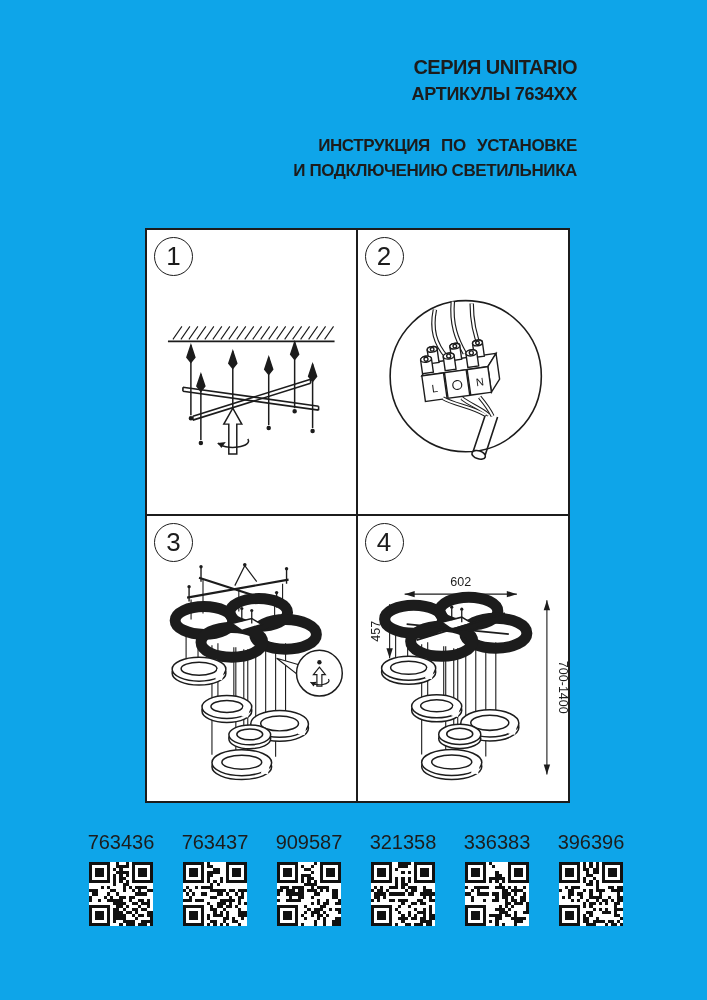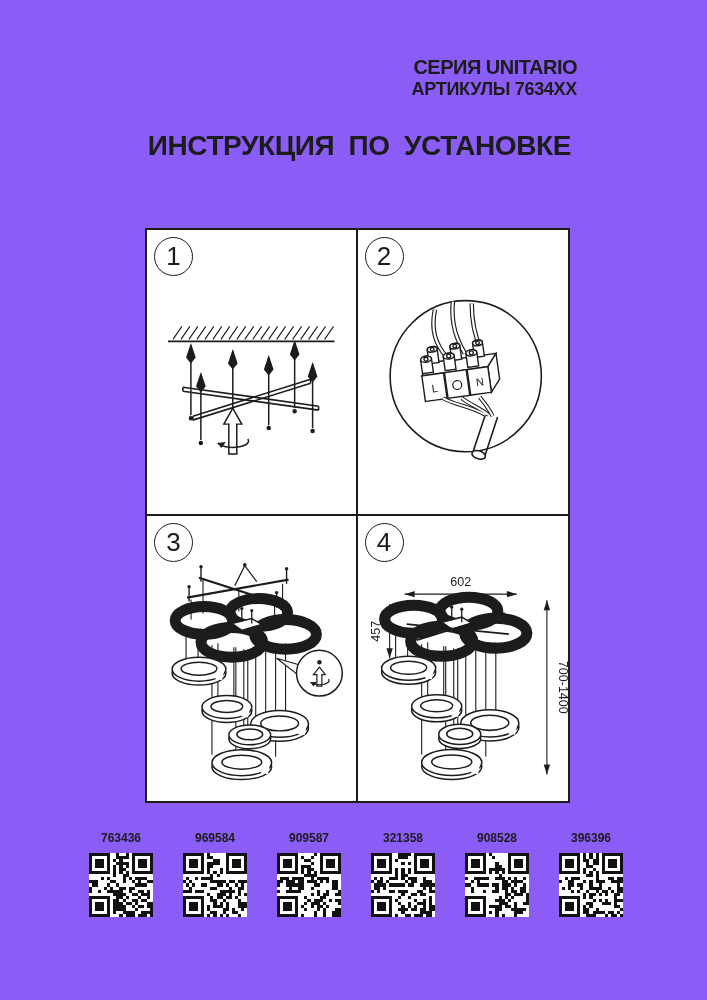--- a/index.html
+++ b/index.html
@@ -1,58 +1,59 @@
 <!DOCTYPE html>
 <html><head>
 <meta charset="utf-8">
 <style>
   html,body{margin:0;padding:0;background:#fff;}
-  .page{position:relative;width:707px;height:1000px;background:#8b5cf6;overflow:hidden;
+  .page{position:relative;width:707px;height:1000px;background:#0ea5e9;overflow:hidden;
         font-family:"Liberation Sans",sans-serif;color:#1c1c1c;}
   
   .header{position:absolute;top:56px;right:130px;text-align:right;}
   .series{font-size:20px;font-weight:700;letter-spacing:-0.5px;}
-  .articles{font-size:18px;font-weight:700;letter-spacing:-0.3px;}
-  .main-title{position:absolute;top:133px;right:136px;text-align:right;
-              font-size:28px;font-weight:700;letter-spacing:-0.4px;line-height:25px;}
+  .articles{font-size:18px;font-weight:700;letter-spacing:-0.3px;margin-top:5px;}
+  .main-title{position:absolute;top:133px;right:130px;text-align:right;
+              font-size:17px;font-weight:700;letter-spacing:-0.4px;line-height:25px;}
   .main-title .l1{word-spacing:7px;}
   
   .steps-grid{position:absolute;left:145px;top:228px;width:421px;height:571px;
               display:grid;grid-template-columns:1fr 1fr;grid-template-rows:1fr 1fr;
               border:2px solid #1c1c1c;}
   .panel{position:relative;background:#fff;}
   .panel.p1,.panel.p3{border-right:2px solid #1c1c1c;}
   .panel.p1,.panel.p2{border-bottom:2px solid #1c1c1c;}
   .badge{position:absolute;left:7px;top:7px;width:37px;height:37px;border:1.7px solid #1c1c1c;
          border-radius:50%;display:flex;align-items:center;justify-content:center;
          font-size:26px;font-weight:400;z-index:2;background:#fff;}
   .drawing{position:absolute;left:0;top:0;width:100%;height:100%;}
   svg{display:block;}
   svg text{font-family:"Liberation Sans",sans-serif;fill:#1c1c1c;}
   .dim-text{font-size:12.5px;}
   .term-label{font-size:11px;}
   
   .products{position:absolute;left:80px;top:831px;width:552px;display:flex;justify-content:space-between;}
   .product{width:82px;text-align:center;}
-  .article{font-size:12px;font-weight:700;letter-spacing:0px;margin-bottom:8px;}
+  .article{font-size:20px;font-weight:400;letter-spacing:0px;margin-bottom:8px;}
   .qr{width:64px;height:64px;margin:0 auto;}
   .qr svg{width:64px;height:64px;shape-rendering:crispEdges;}
 </style>
 </head>
 <body>
 
 <div class="page">
 
   <div class="header">
     <div class="series">СЕРИЯ UNITARIO</div>
     <div class="articles">АРТИКУЛЫ 7634XX</div>
   </div>
 
   <div class="main-title">
     <div class="l1">ИНСТРУКЦИЯ  ПО  УСТАНОВКЕ</div>
+    <div class="l2">И ПОДКЛЮЧЕНИЮ СВЕТИЛЬНИКА</div>
   </div>
 
   <div class="steps-grid">
 
     <div class="panel p1">
       <div class="badge">
         <span>1</span>
       </div>
       <svg class="drawing" viewBox="0 0 209 283" fill="none" stroke="#1c1c1c">
 
@@ -521,21 +522,21 @@
             <rect x="13" y="20" width="1" height="1" fill="#111"></rect>
             <rect x="14" y="20" width="1" height="1" fill="#111"></rect>
             <rect x="16" y="20" width="1" height="1" fill="#111"></rect>
             <rect x="17" y="20" width="1" height="1" fill="#111"></rect>
             <rect x="18" y="20" width="1" height="1" fill="#111"></rect>
             <rect x="20" y="20" width="1" height="1" fill="#111"></rect>
           </svg>
         </div>
     </div>
     <div class="product">
-      <div class="article">969584</div>
+      <div class="article">763437</div>
       <div class="qr">
           <svg viewBox="0 0 21 21" xmlns="http://www.w3.org/2000/svg">
             <rect width="21" height="21" fill="#fff"></rect>
             <rect x="0" y="0" width="1" height="1" fill="#111"></rect>
             <rect x="1" y="0" width="1" height="1" fill="#111"></rect>
             <rect x="2" y="0" width="1" height="1" fill="#111"></rect>
             <rect x="3" y="0" width="1" height="1" fill="#111"></rect>
             <rect x="4" y="0" width="1" height="1" fill="#111"></rect>
             <rect x="5" y="0" width="1" height="1" fill="#111"></rect>
             <rect x="6" y="0" width="1" height="1" fill="#111"></rect>
@@ -1182,21 +1183,21 @@
             <rect x="12" y="20" width="1" height="1" fill="#111"></rect>
             <rect x="14" y="20" width="1" height="1" fill="#111"></rect>
             <rect x="15" y="20" width="1" height="1" fill="#111"></rect>
             <rect x="16" y="20" width="1" height="1" fill="#111"></rect>
             <rect x="18" y="20" width="1" height="1" fill="#111"></rect>
             <rect x="19" y="20" width="1" height="1" fill="#111"></rect>
           </svg>
         </div>
     </div>
     <div class="product">
-      <div class="article">908528</div>
+      <div class="article">336383</div>
       <div class="qr">
           <svg viewBox="0 0 21 21" xmlns="http://www.w3.org/2000/svg">
             <rect width="21" height="21" fill="#fff"></rect>
             <rect x="0" y="0" width="1" height="1" fill="#111"></rect>
             <rect x="1" y="0" width="1" height="1" fill="#111"></rect>
             <rect x="2" y="0" width="1" height="1" fill="#111"></rect>
             <rect x="3" y="0" width="1" height="1" fill="#111"></rect>
             <rect x="4" y="0" width="1" height="1" fill="#111"></rect>
             <rect x="5" y="0" width="1" height="1" fill="#111"></rect>
             <rect x="6" y="0" width="1" height="1" fill="#111"></rect>

